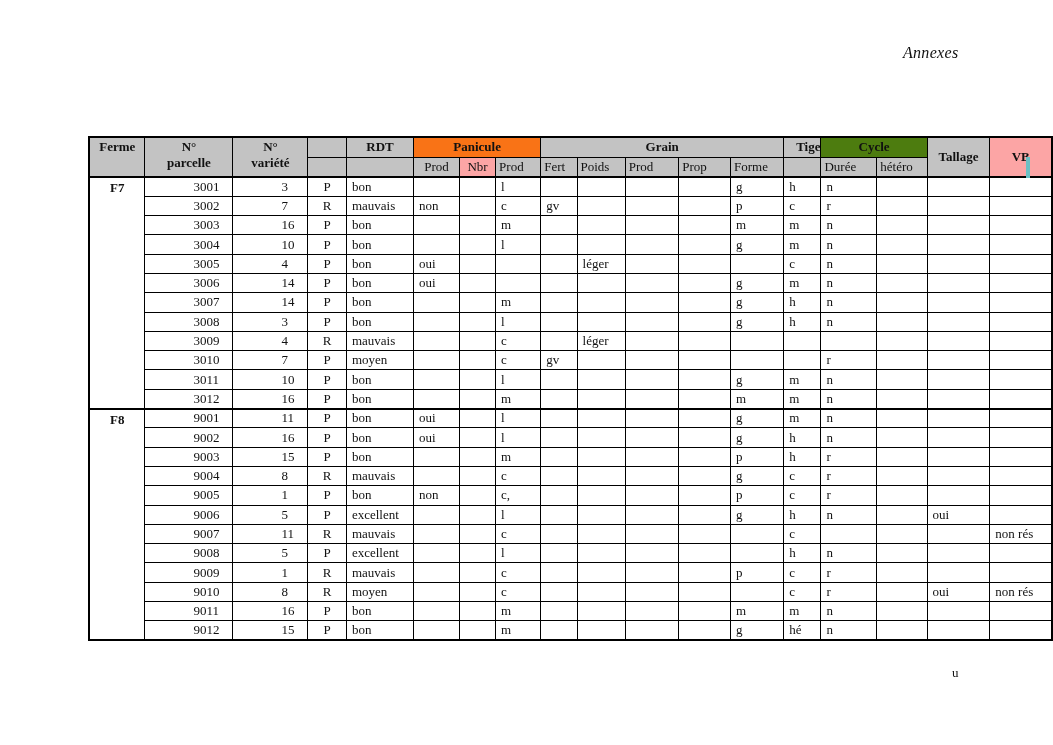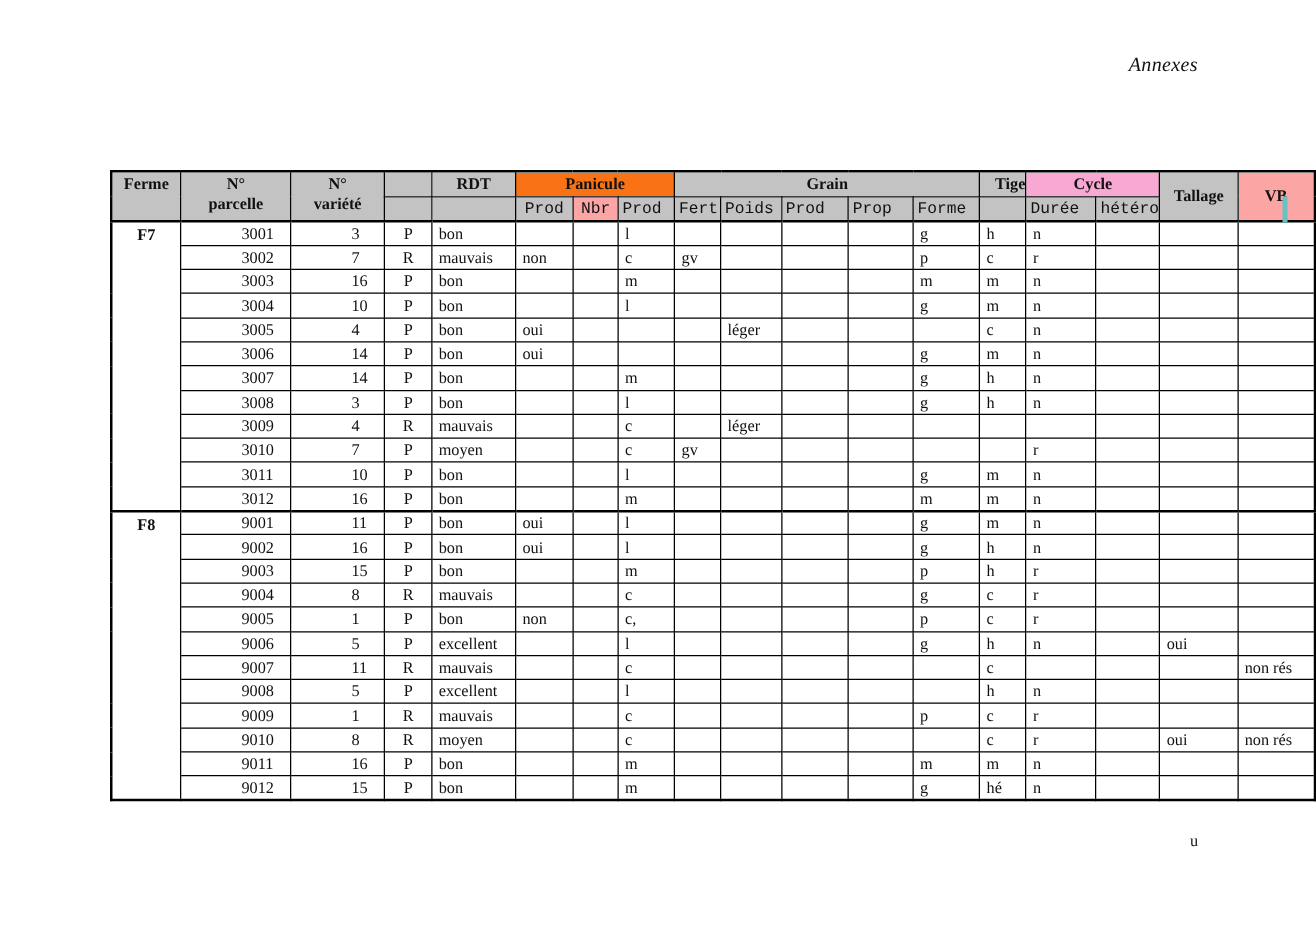--- a/index.html
+++ b/index.html
@@ -37,21 +37,20 @@
   }
   .annex-table thead th {
     background: #c3c3c3;
     height: 20px;
   }
   .annex-table thead tr.h1 th { font-weight: bold; text-align: center; }
   .annex-table thead th.th-sub {
     font-weight: normal;
     text-align: left;
     padding-left: 3px;
-    font-family: Liberation Mono, monospace;
   }
   .annex-table thead th.th-sub.sub-ctr { text-align: center; padding-left: 0; }
   .annex-table thead th.th-top { vertical-align: top; padding-top: 1px; }
   .annex-table thead th.th-mid { vertical-align: middle; }
   .annex-table thead th.two-line { line-height: 1.2; vertical-align: top; padding-top: 1px; }
   .annex-table tbody td { height: 19.3px; vertical-align: middle; }
   .annex-table tbody td.ferme {
     font-weight: bold;
     text-align: center;
     vertical-align: top;
@@ -108,21 +107,21 @@
         </th>
         <th rowspan="2" class="two-line" style="background: rgb(195, 195, 195);">
           <div>N°</div>
           <div>variété</div>
         </th>
         <th style="background: rgb(195, 195, 195);"></th>
         <th class="th-mid" style="background: rgb(195, 195, 195);">RDT</th>
         <th colspan="3" style="background: #f97316;">Panicule</th>
         <th colspan="5" style="background: rgb(195, 195, 195);">Grain</th>
         <th class="th-mid" style="background: rgb(195, 195, 195); text-align: right;">Tige</th>
-        <th colspan="2" style="background: #f9a8d4;">Cycle</th>
+        <th colspan="2" style="background: #4d7c0f;">Cycle</th>
         <th rowspan="2" class="th-mid" style="background: rgb(195, 195, 195);">Tallage</th>
         <th rowspan="2" class="th-mid" style="background: #fca5a5;">VB</th>
       </tr>
       <tr class="h2">
         <th class="th-sub" style="background: rgb(195, 195, 195);"></th>
         <th class="th-sub" style="background: rgb(195, 195, 195);"></th>
         <th class="th-sub sub-ctr" style="background: rgb(195, 195, 195);">Prod</th>
         <th class="th-sub sub-ctr" style="background: #fca5a5;">Nbr</th>
         <th class="th-sub" style="background: rgb(195, 195, 195);">Prod</th>
         <th class="th-sub" style="background: rgb(195, 195, 195);">Fert</th>

